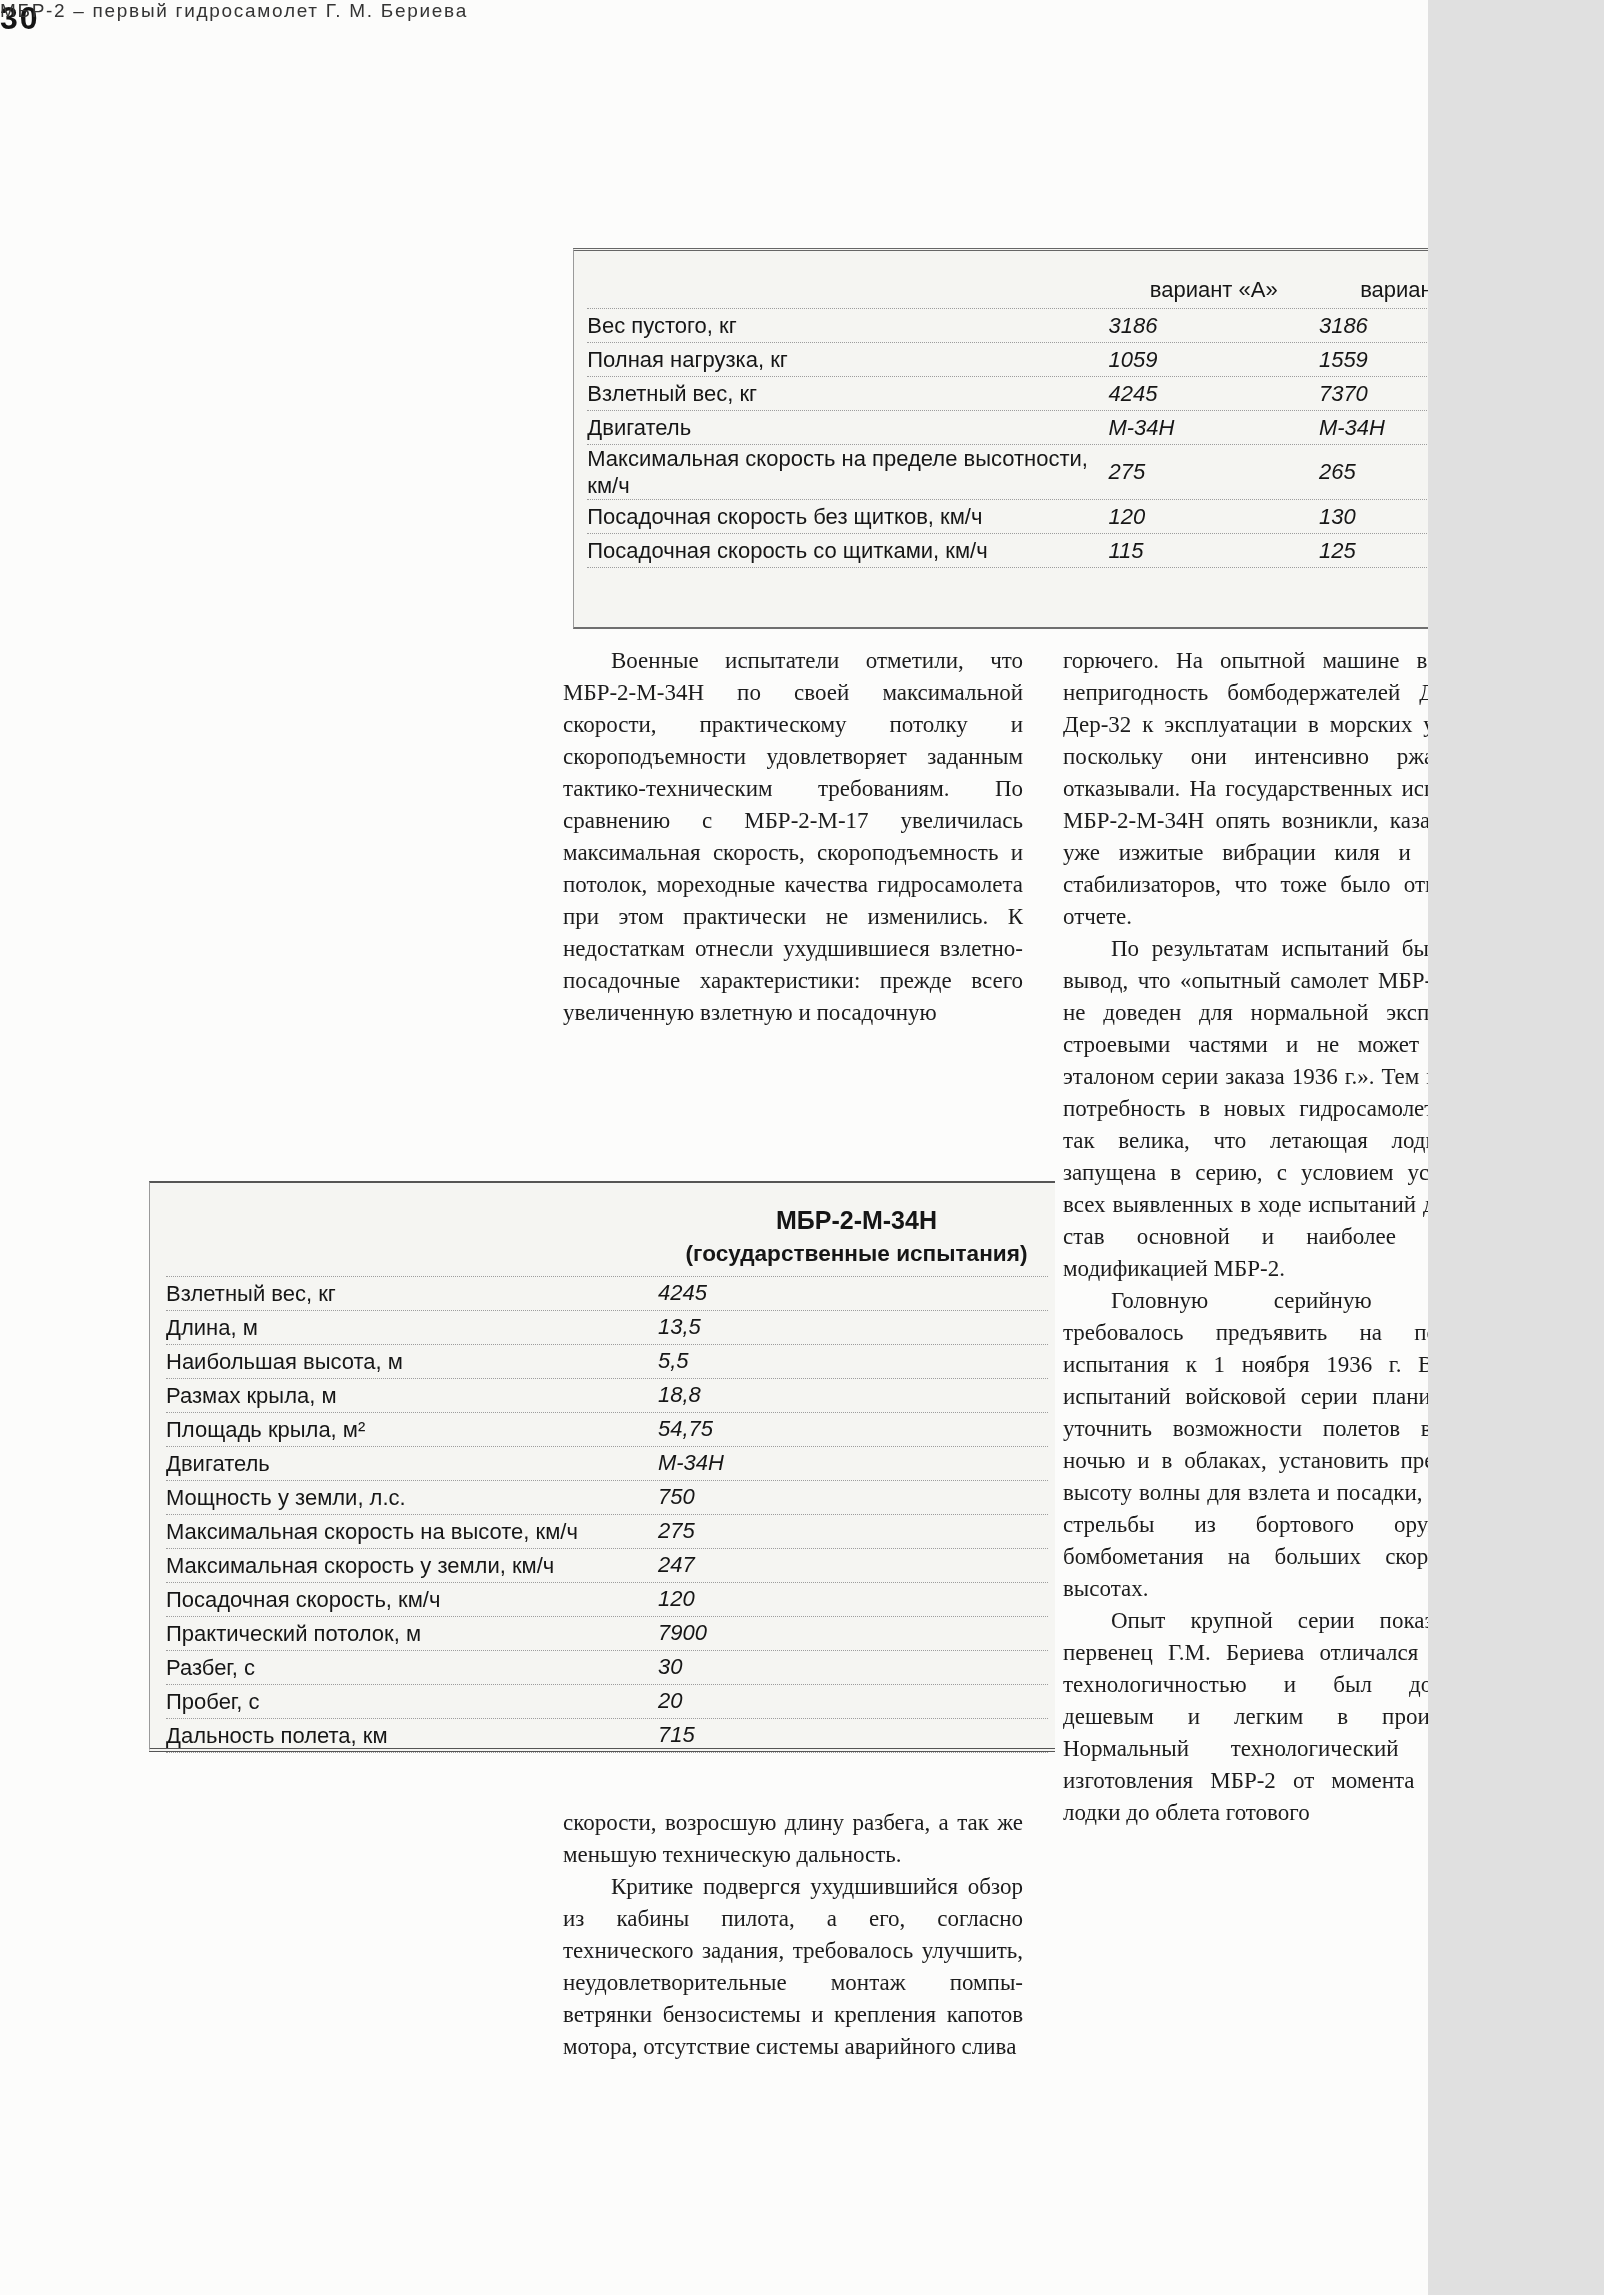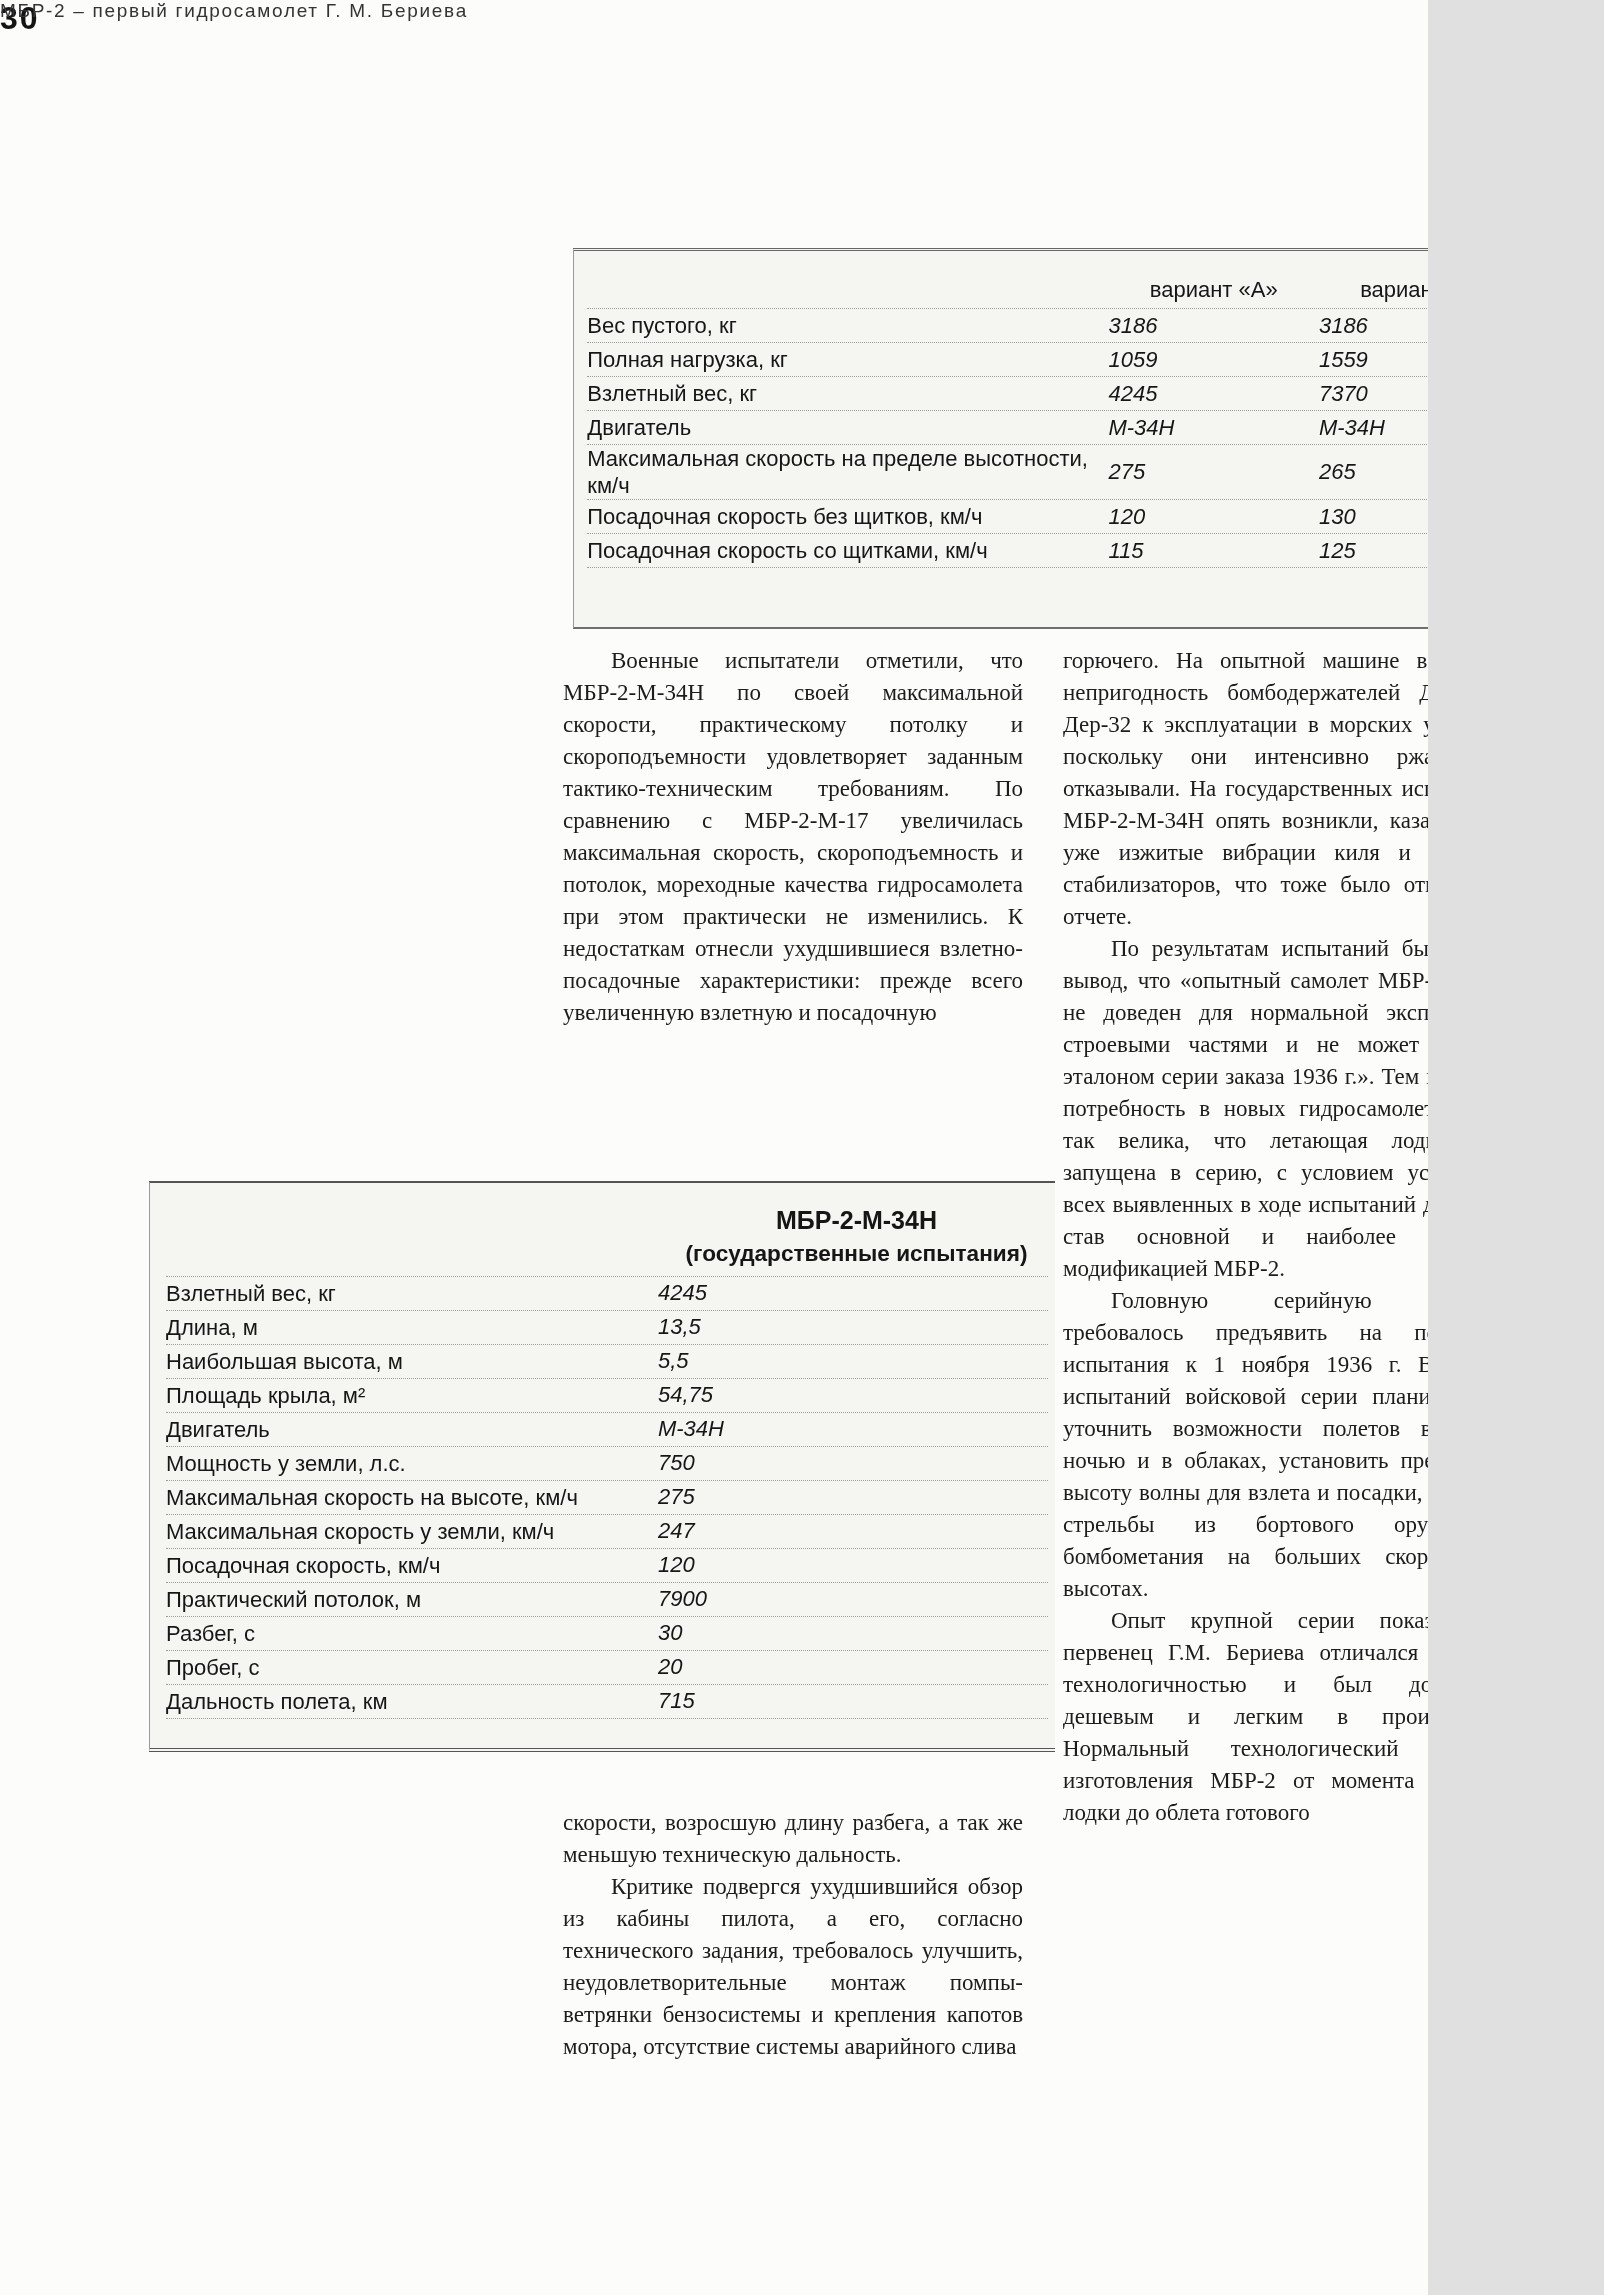--- a/index.html
+++ b/index.html
@@ -176,20 +176,24 @@
         <div class="trow">
           <div class="tlabel">Длина, м</div>
           <div class="tval">13,5</div>
         </div>
 
         <div class="trow">
           <div class="tlabel">Наибольшая высота, м</div>
           <div class="tval">5,5</div>
         </div>
 
+        <div class="trow">
+          <div class="tlabel">Размах крыла, м</div>
+          <div class="tval">18,8</div>
+        </div>
 
         <div class="trow">
           <div class="tlabel">Площадь крыла, м²</div>
           <div class="tval">54,75</div>
         </div>
 
         <div class="trow">
           <div class="tlabel">Двигатель</div>
           <div class="tval">М-34Н</div>
         </div>

